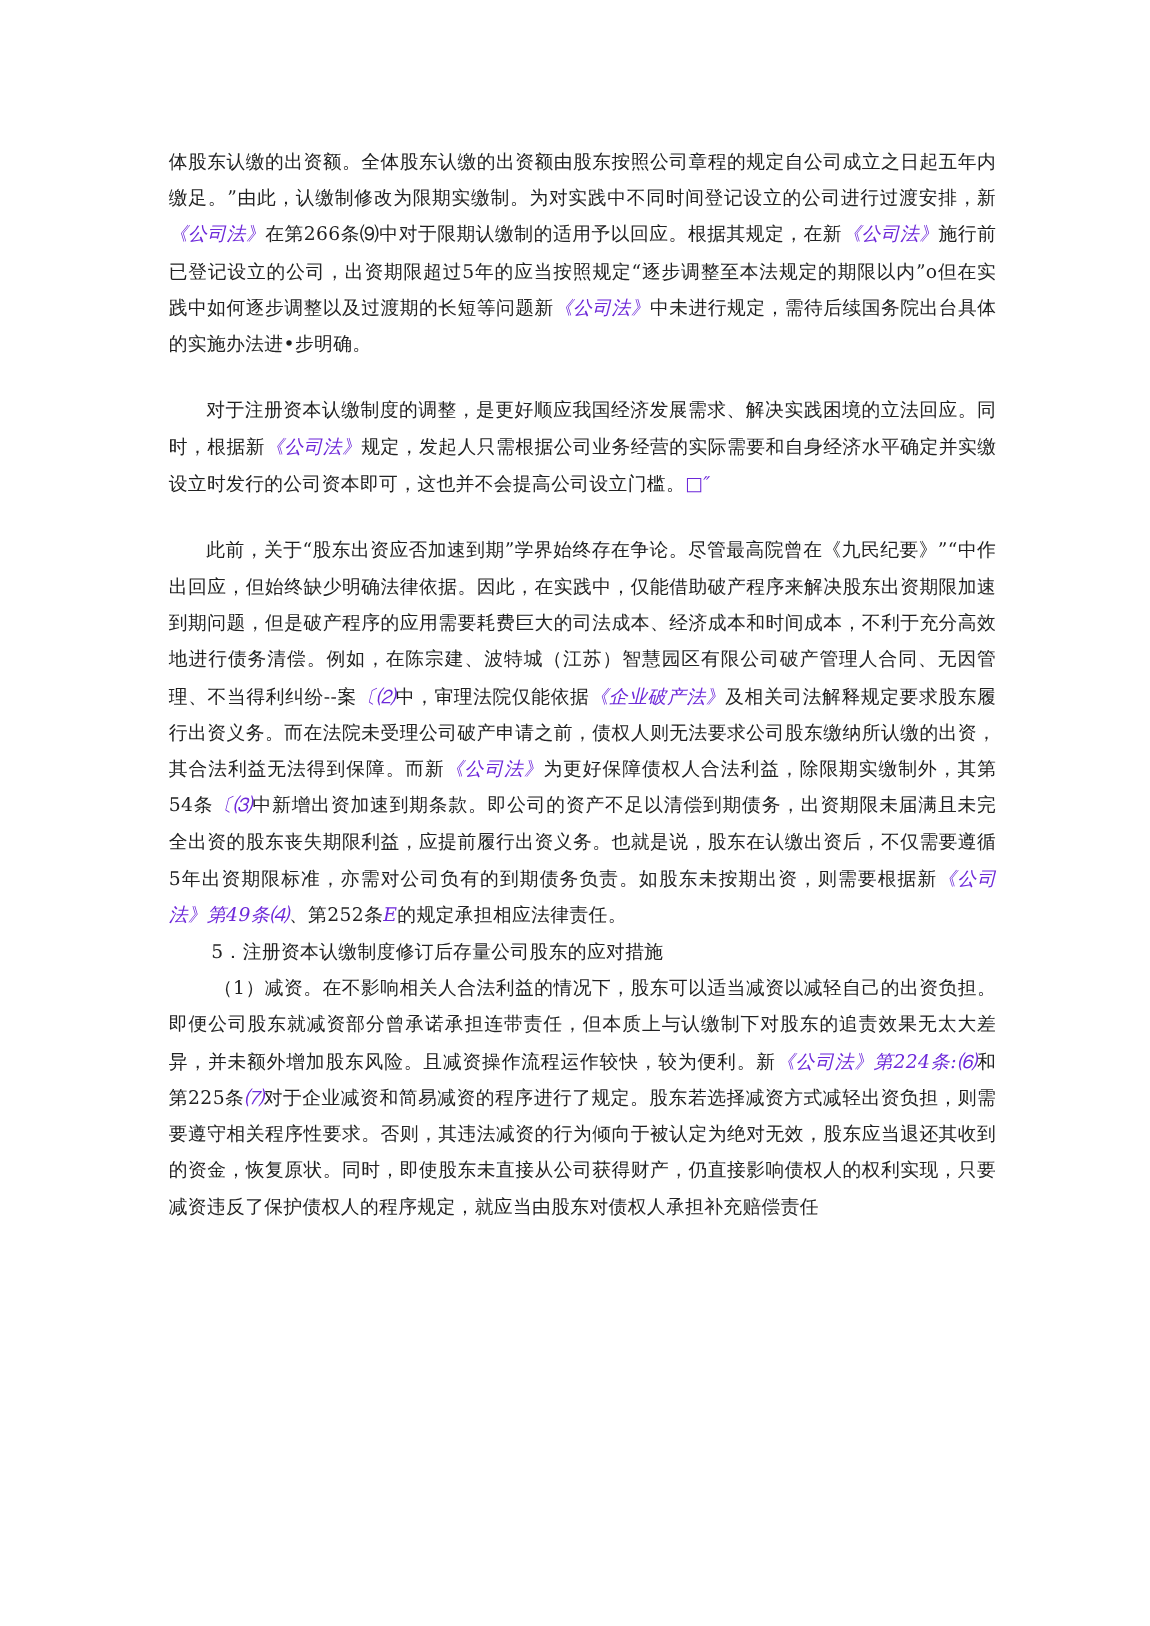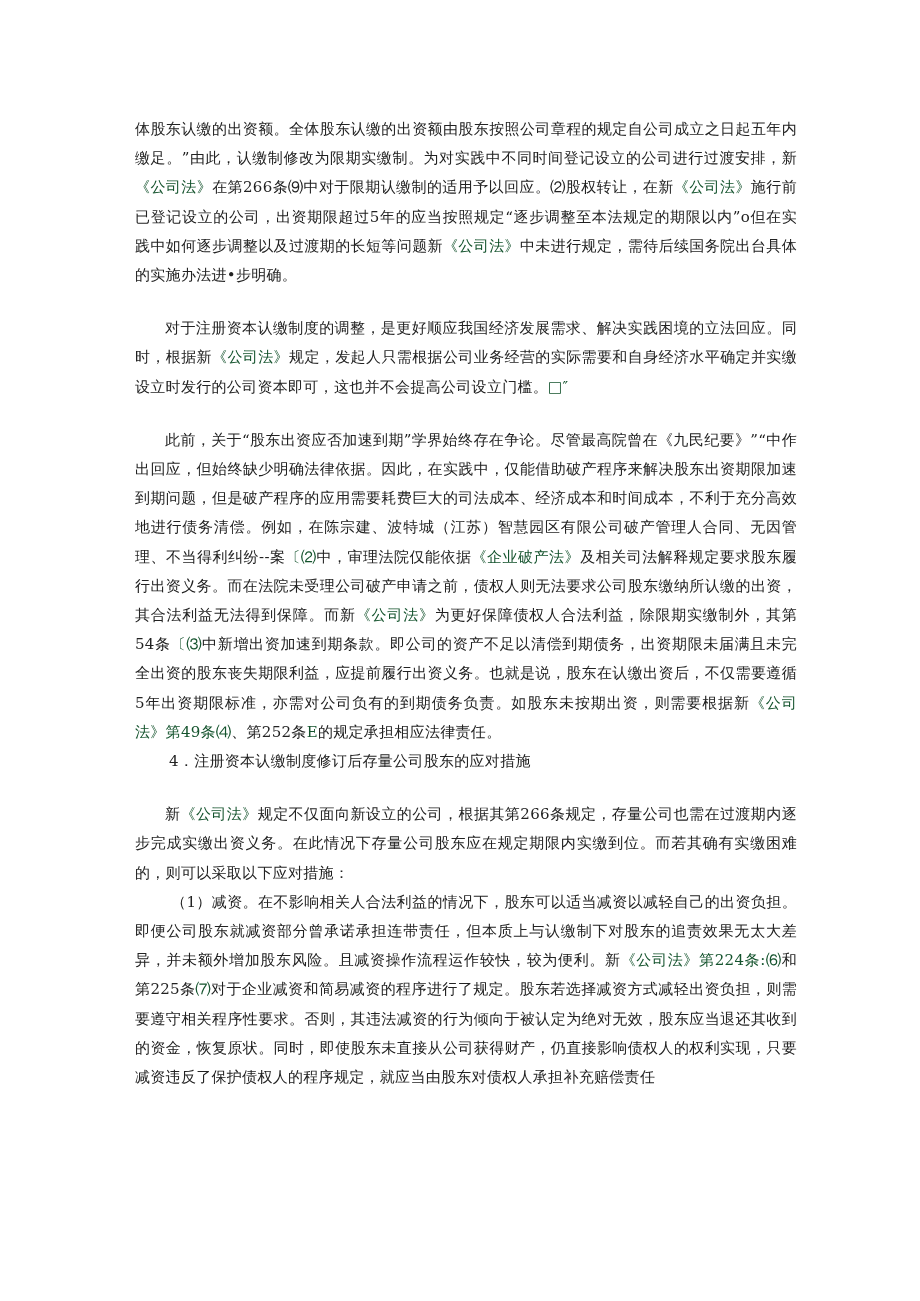--- a/index.html
+++ b/index.html
@@ -12,26 +12,25 @@
     font-family: "DejaVu Serif", "Liberation Serif", serif;
     font-size: 15px;
     line-height: 29.2px;
     color: #222222;
     letter-spacing: 0.3px;
     text-align: justify;
   }
   .para { margin: 0; }
   .indent { text-indent: 30px; margin-top: 24px; }
   .indent2 { text-indent: 36px; }
-  .link { color: #14532d; }
+  .link { color: #6d28d9; font-style: italic; }
   .heading { text-indent: 34px; }
 </style>
 </head>
 <body>
 
 <div class="page" id="page">
-    <p class="para"><span>体股东认缴的出资额。全体股东认缴的出资额由股东按照公司章程的规定自公司成立之日起五年内缴足。”由此，认缴制修改为限期实缴制。为对实践中不同时间登记设立的公司进行过渡安排，新</span><span class="link">《公司法》</span><span>在第266条⑼中对于限期认缴制的适用予以回应。⑵股权转让，在新</span><span class="link">《公司法》</span><span>施行前已登记设立的公司，出资期限超过5年的应当按照规定“逐步调整至本法规定的期限以内”o但在实践中如何逐步调整以及过渡期的长短等问题新</span><span class="link">《公司法》</span><span>中未进行规定，需待后续国务院出台具体的实施办法进•步明确。</span></p>
+    <p class="para"><span>体股东认缴的出资额。全体股东认缴的出资额由股东按照公司章程的规定自公司成立之日起五年内缴足。”由此，认缴制修改为限期实缴制。为对实践中不同时间登记设立的公司进行过渡安排，新</span><span class="link">《公司法》</span><span>在第266条⑼中对于限期认缴制的适用予以回应。根据其规定，在新</span><span class="link">《公司法》</span><span>施行前已登记设立的公司，出资期限超过5年的应当按照规定“逐步调整至本法规定的期限以内”o但在实践中如何逐步调整以及过渡期的长短等问题新</span><span class="link">《公司法》</span><span>中未进行规定，需待后续国务院出台具体的实施办法进•步明确。</span></p>
     <p class="para indent"><span>对于注册资本认缴制度的调整，是更好顺应我国经济发展需求、解决实践困境的立法回应。同时，根据新</span><span class="link">《公司法》</span><span>规定，发起人只需根据公司业务经营的实际需要和自身经济水平确定并实缴设立时发行的公司资本即可，这也并不会提高公司设立门槛。</span><span class="link">□″</span></p>
     <p class="para indent"><span>此前，关于“股东出资应否加速到期”学界始终存在争论。尽管最高院曾在《九民纪要》”“中作出回应，但始终缺少明确法律依据。因此，在实践中，仅能借助破产程序来解决股东出资期限加速到期问题，但是破产程序的应用需要耗费巨大的司法成本、经济成本和时间成本，不利于充分高效地进行债务清偿。例如，在陈宗建、波特城（江苏）智慧园区有限公司破产管理人合同、无因管理、不当得利纠纷--案</span><span class="link">〔⑵</span><span>中，审理法院仅能依据</span><span class="link">《企业破产法》</span><span>及相关司法解释规定要求股东履行出资义务。而在法院未受理公司破产申请之前，债权人则无法要求公司股东缴纳所认缴的出资，其合法利益无法得到保障。而新</span><span class="link">《公司法》</span><span>为更好保障债权人合法利益，除限期实缴制外，其第54条</span><span class="link">〔⑶</span><span>中新增出资加速到期条款。即公司的资产不足以清偿到期债务，出资期限未届满且未完全出资的股东丧失期限利益，应提前履行出资义务。也就是说，股东在认缴出资后，不仅需要遵循5年出资期限标准，亦需对公司负有的到期债务负责。如股东未按期出资，则需要根据新</span><span class="link">《公司法》第49条⑷</span><span>、第252条</span><span class="link">E</span><span>的规定承担相应法律责任。</span></p>
-    <p class="para heading"><span>4．注册资本认缴制度修订后存量公司股东的应对措施</span></p>
-    <p class="para indent"><span>新</span><span class="link">《公司法》</span><span>规定不仅面向新设立的公司，根据其第266条规定，存量公司也需在过渡期内逐步完成实缴出资义务。在此情况下存量公司股东应在规定期限内实缴到位。而若其确有实缴困难的，则可以采取以下应对措施：</span></p>
+    <p class="para heading"><span>5．注册资本认缴制度修订后存量公司股东的应对措施</span></p>
     <p class="para indent2"><span>（1）减资。在不影响相关人合法利益的情况下，股东可以适当减资以减轻自己的出资负担。即便公司股东就减资部分曾承诺承担连带责任，但本质上与认缴制下对股东的追责效果无太大差异，并未额外增加股东风险。且减资操作流程运作较快，较为便利。新</span><span class="link">《公司法》第224条:⑹</span><span>和第225条</span><span class="link">⑺</span><span>对于企业减资和简易减资的程序进行了规定。股东若选择减资方式减轻出资负担，则需要遵守相关程序性要求。否则，其违法减资的行为倾向于被认定为绝对无效，股东应当退还其收到的资金，恢复原状。同时，即使股东未直接从公司获得财产，仍直接影响债权人的权利实现，只要减资违反了保护债权人的程序规定，就应当由股东对债权人承担补充赔偿责任</span></p>
   </div>
 
 </body></html>

